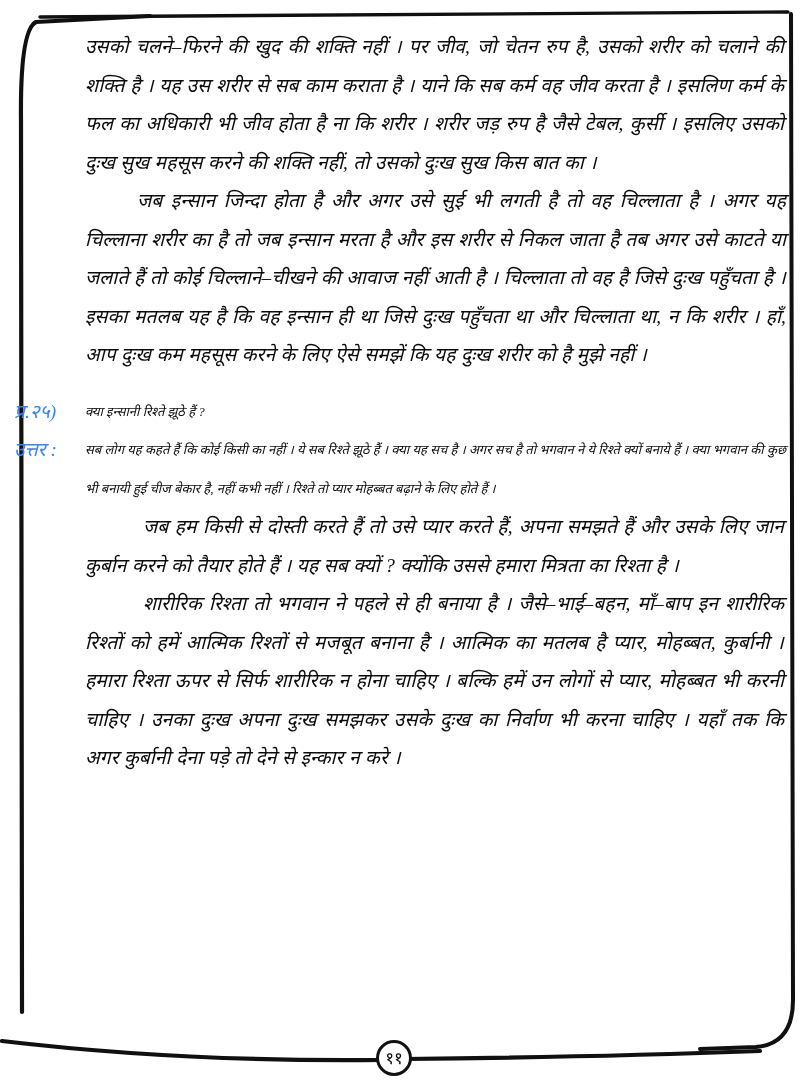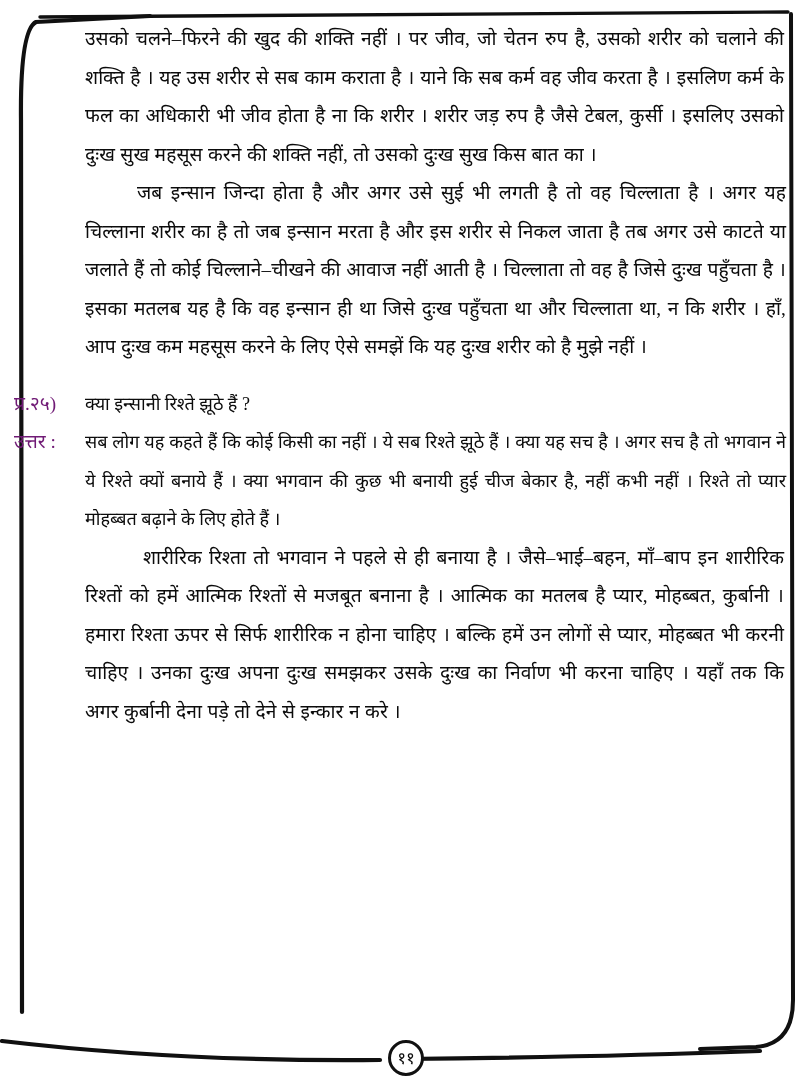--- a/index.html
+++ b/index.html
@@ -23,23 +23,24 @@
     top: 0; left: 0;
     width: 800px;
     height: 1084px;
     pointer-events: none;
   }
 
   
   .content {
     position: absolute;
     left: 14px;
-    top: 20px;
+    top: 28px;
     width: 772px;
     height: 1000px;
+    font-style: italic;
   }
 
   .para {
     font-size: 19.2px;
     line-height: 38.5px;
     color: #0b0b0b;
     text-align: justify;
     text-justify: inter-word;
     margin: 0;
     padding: 0;
@@ -70,41 +71,41 @@
     margin-top: 18px;
   }
   .qa-row {
     display: flex;
     align-items: flex-start;
   }
   .qa-label {
     flex: 0 0 auto;
     font-size: 19.2px;
     line-height: 38.5px;
-    color: #701a75;
+    color: #3b82f6;
     white-space: nowrap;
   }
   .q-label { width: 71px; }
   .a-label { width: 71px; }
   .qa-text {
     flex: 1 1 auto;
-    font-size: 18px;
+    font-size: 13px;
     line-height: 38.5px;
     color: #0b0b0b;
     text-align: justify;
   }
   .q-text { text-align: left; }
 
   .ans-extra {
     padding-left: 71px;
     padding-right: 2px;
   }
   .page-number {
     position: absolute;
-    left: 388px;
+    left: 376px;
     top: 1040px;
     width: 36px;
     height: 36px;
     border: 3px solid #111111;
     border-radius: 50%;
     background: #ffffff;
     display: flex;
     align-items: center;
     justify-content: center;
     font-size: 17px;
@@ -147,20 +148,21 @@
         <div class="qa-label q-label">प्र.२५)</div>
         <div class="qa-text q-text">क्या इन्सानी रिश्ते झूठे हैं ?</div>
       </div>
 
       <div class="qa-row">
         <div class="qa-label a-label">उत्तर :</div>
         <div class="qa-text">सब लोग यह कहते हैं कि कोई किसी का नहीं । ये सब रिश्ते झूठे हैं । क्या यह सच है । अगर सच है तो भगवान ने ये रिश्ते क्यों बनाये हैं । क्या भगवान की कुछ भी बनायी हुई चीज बेकार है, नहीं कभी नहीं । रिश्ते तो प्यार मोहब्बत बढ़ाने के लिए होते हैं ।</div>
       </div>
 
       <div class="ans-extra">
+        <p class="para indent">जब हम किसी से दोस्ती करते हैं तो उसे प्यार करते हैं, अपना समझते हैं और उसके लिए जान कुर्बान करने को तैयार होते हैं । यह सब क्यों ? क्योंकि उससे हमारा मित्रता का रिश्ता है ।</p>
         <p class="para indent">शारीरिक रिश्ता तो भगवान ने पहले से ही बनाया है । जैसे–भाई–बहन, माँ–बाप इन शारीरिक रिश्तों को हमें आत्मिक रिश्तों से मजबूत बनाना है । आत्मिक का मतलब है प्यार, मोहब्बत, कुर्बानी । हमारा रिश्ता ऊपर से सिर्फ शारीरिक न होना चाहिए । बल्कि हमें उन लोगों से प्यार, मोहब्बत भी करनी चाहिए । उनका दुःख अपना दुःख समझकर उसके दुःख का निर्वाण भी करना चाहिए । यहाँ तक कि अगर कुर्बानी देना पड़े तो देने से इन्कार न करे ।</p>
       </div>
 
     </div>
   </div>
 
   <div class="page-number">११</div>
 
 </div>
 

